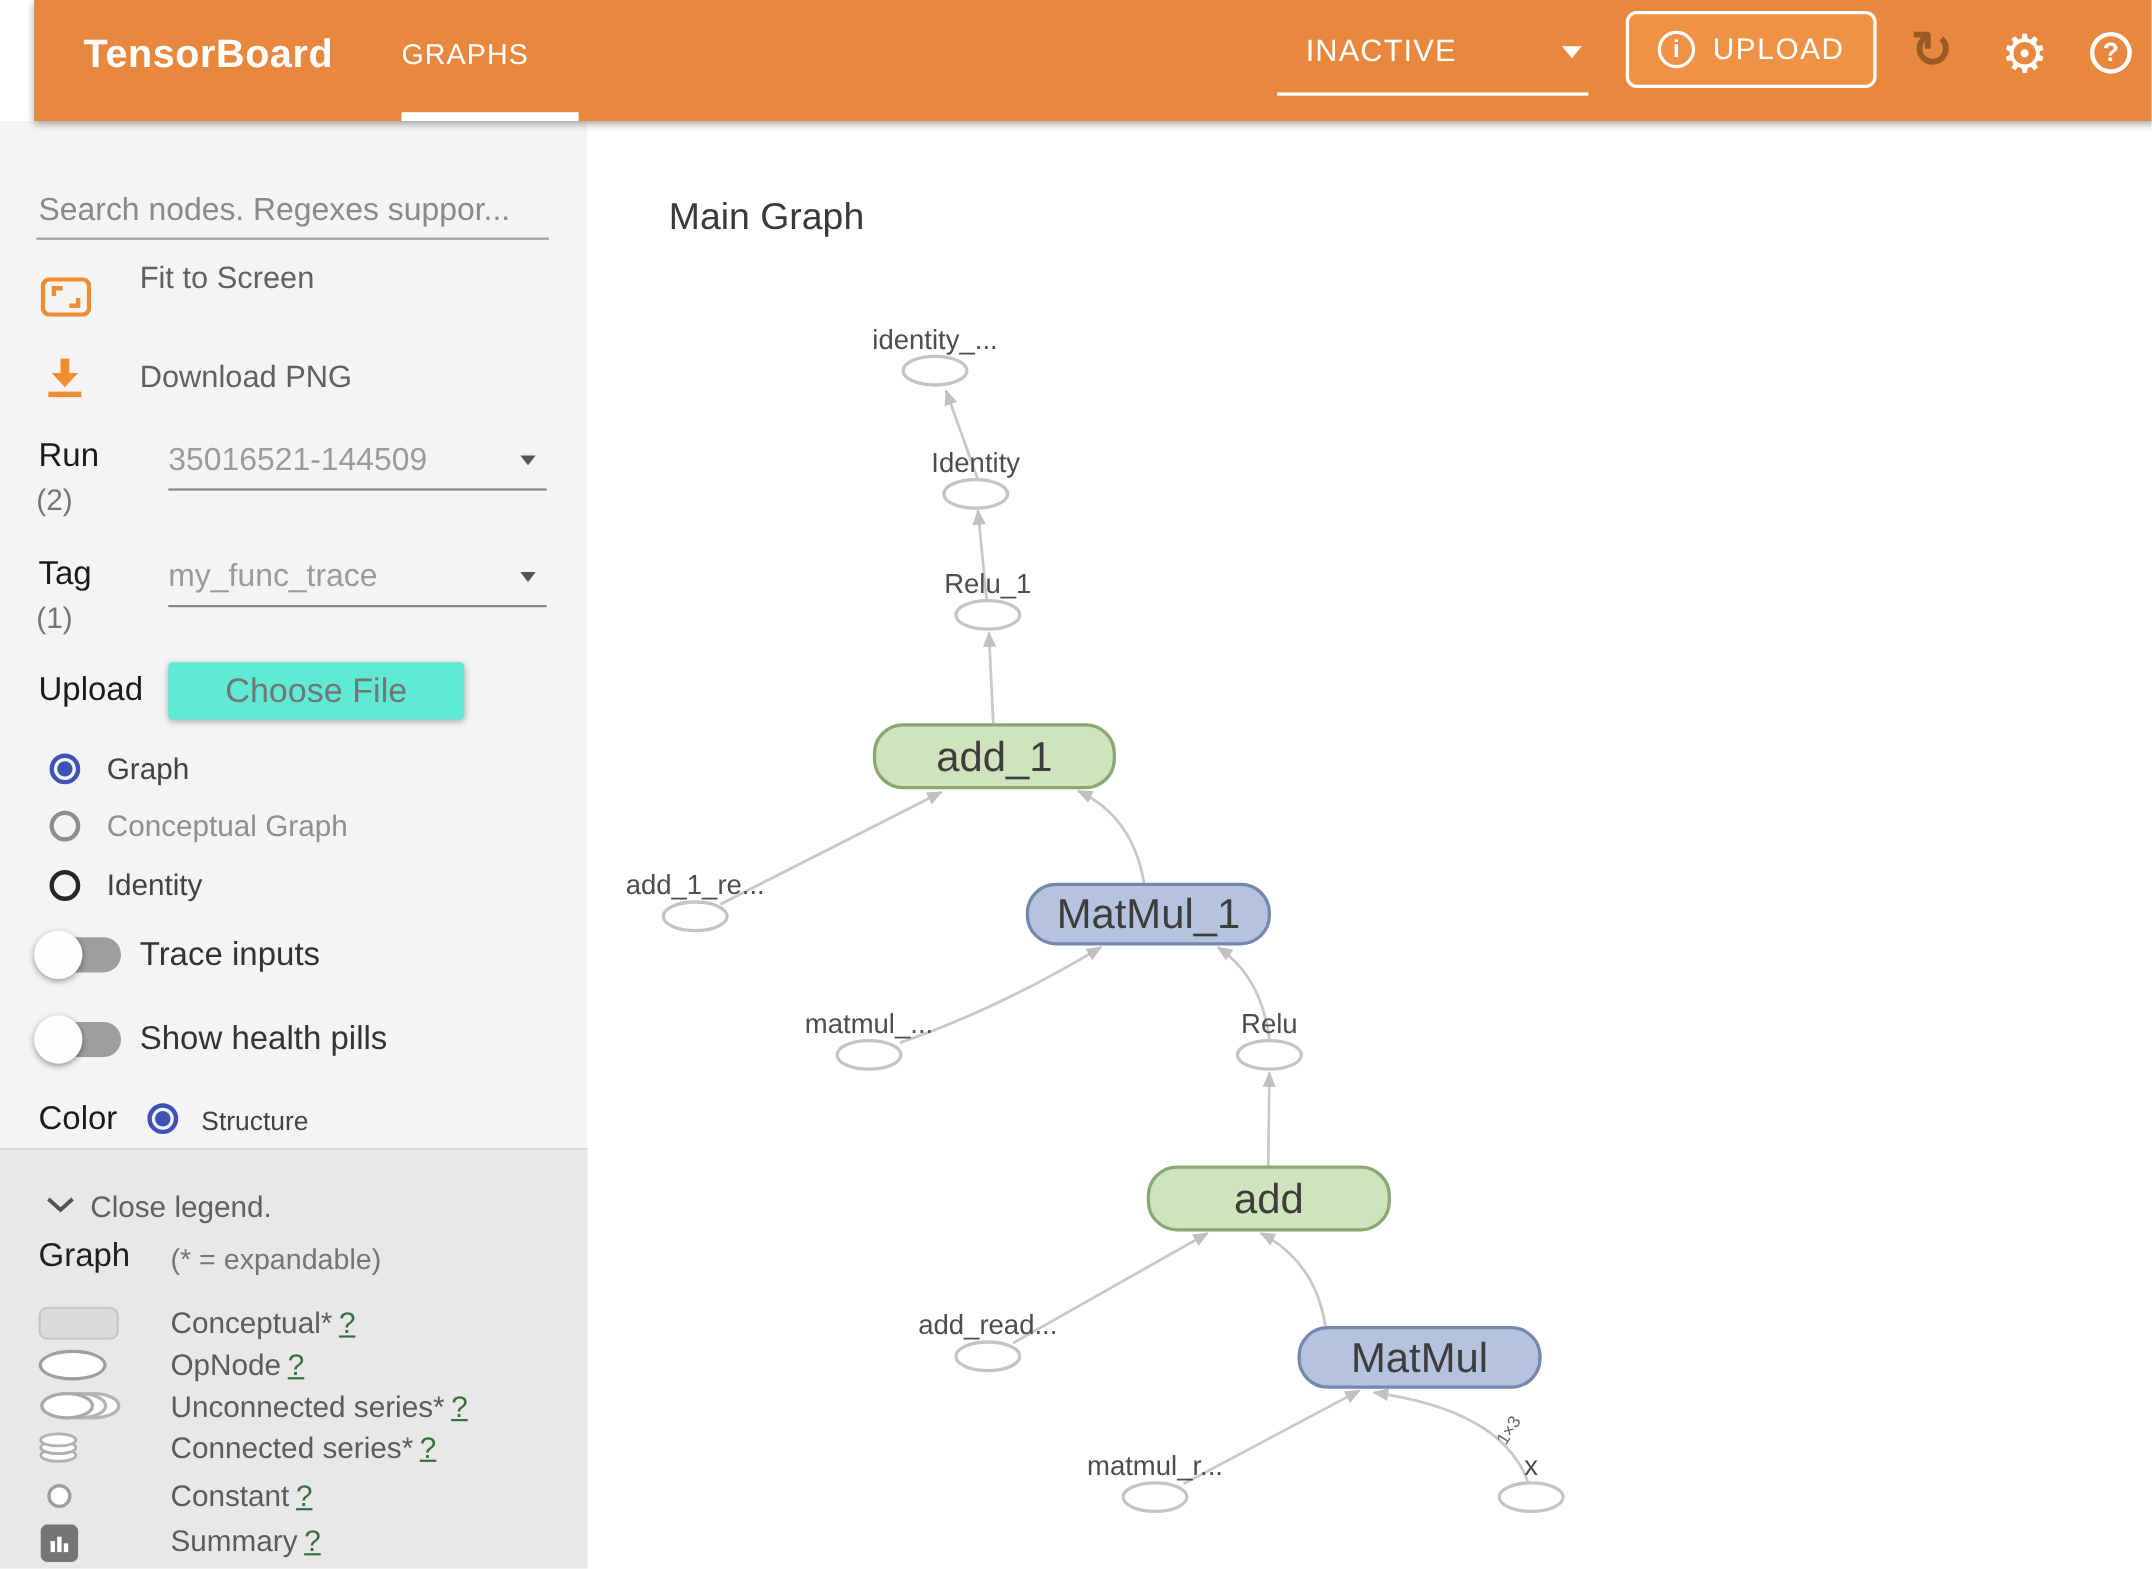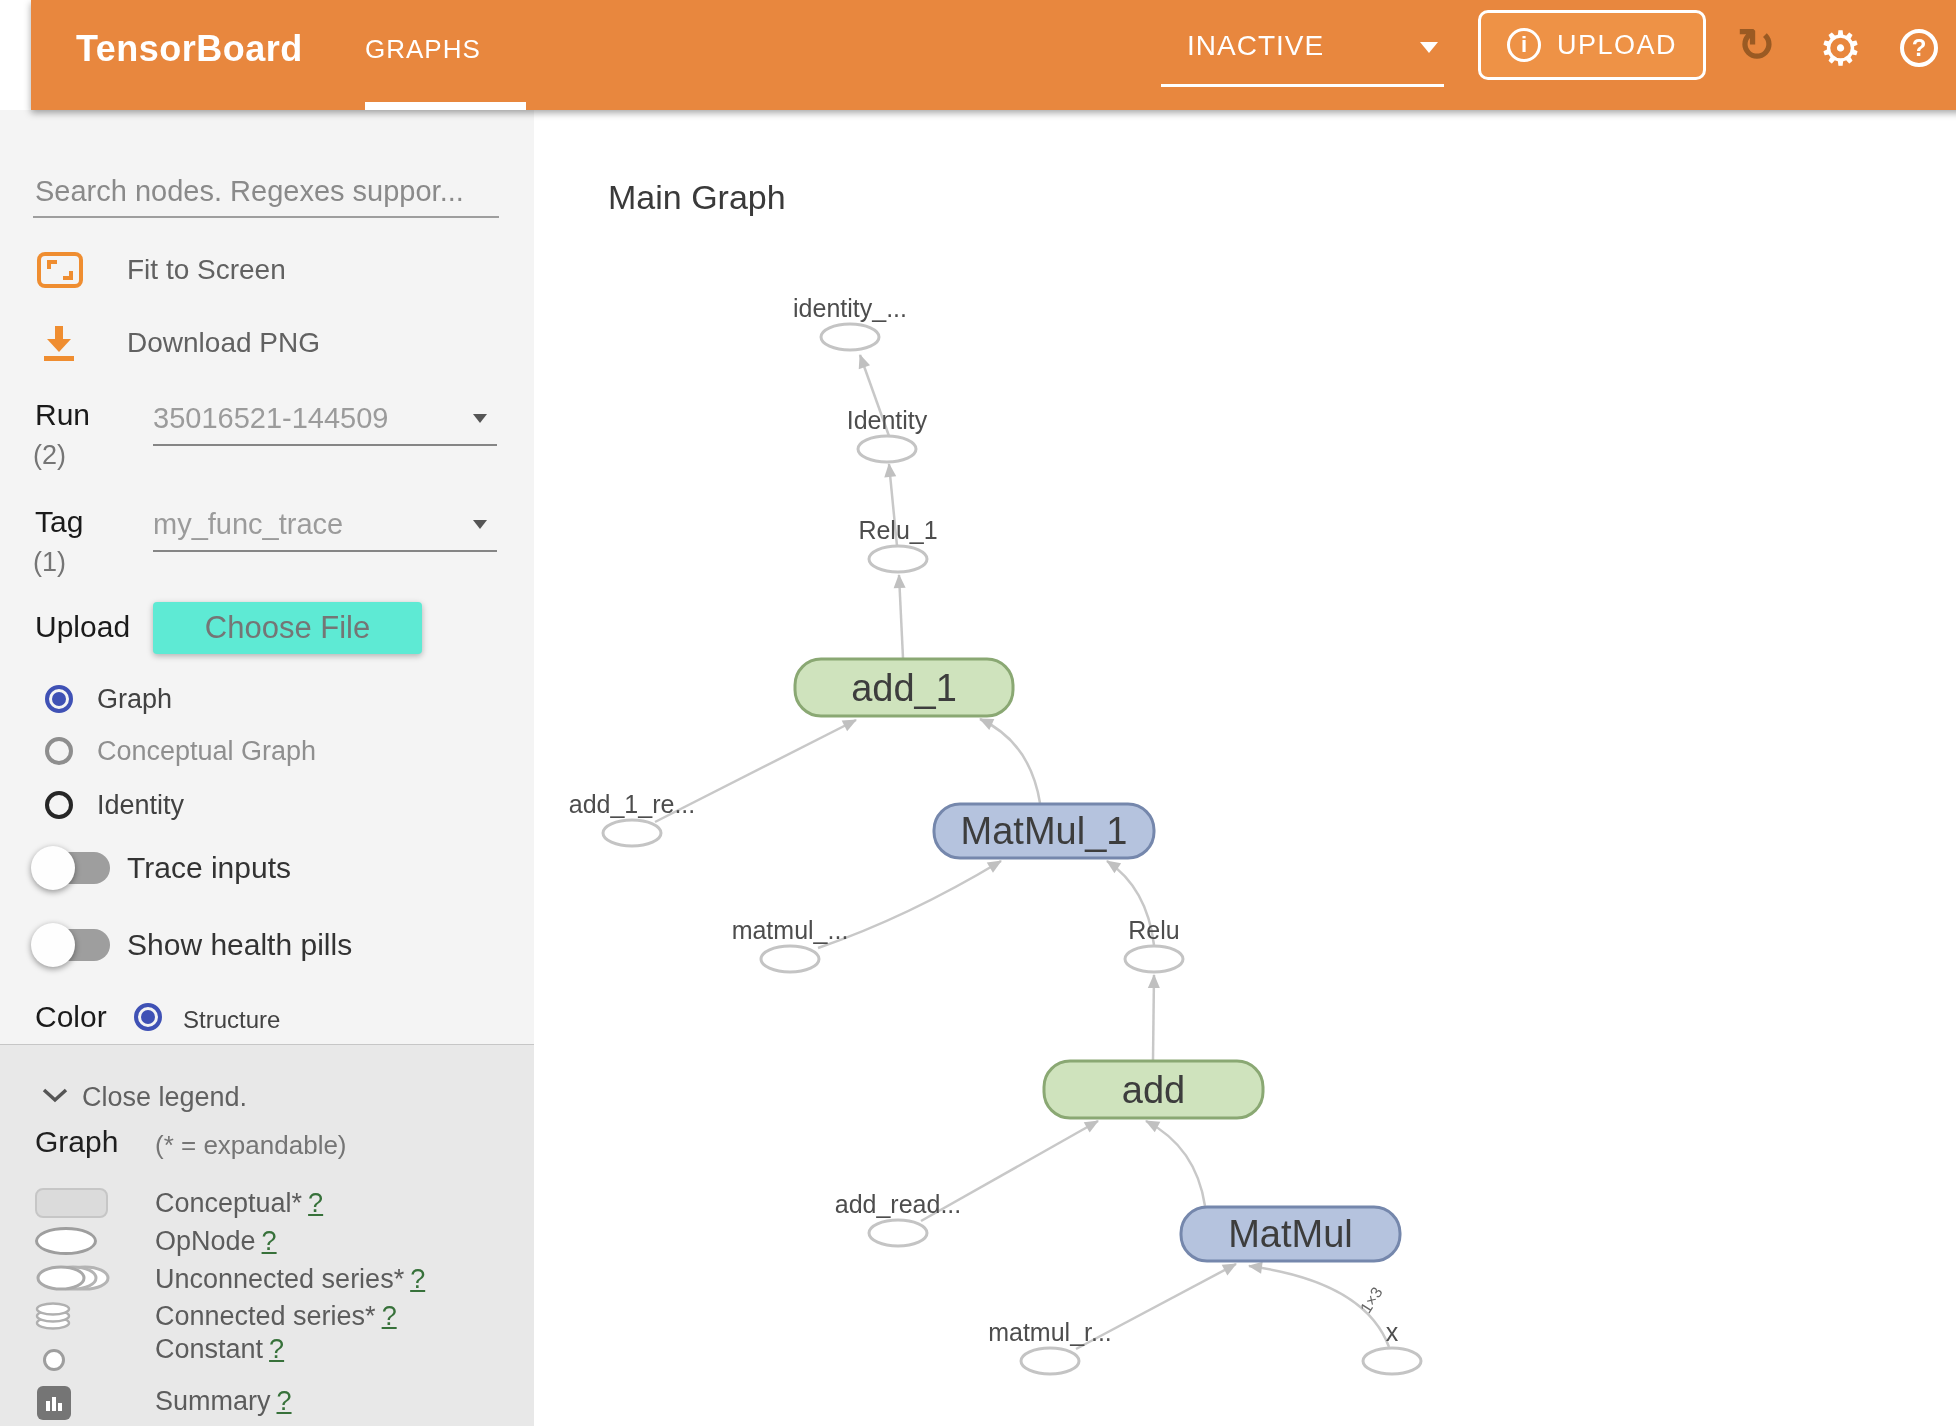--- a/index.html
+++ b/index.html
@@ -112,21 +112,21 @@
 
   <aside>
     <input class="search" placeholder="Search nodes. Regexes suppor..." style="">
 
     <div>
       <svg class="svg-swatch" style="left:37px;top:142px" width="46" height="36" viewBox="0 0 46 36">
         <rect x="2" y="2" width="42" height="32" rx="6" fill="none" stroke="#ef8d30" stroke-width="4"></rect>
         <path d="M12,17 L12,10 L20,10" fill="none" stroke="#ef8d30" stroke-width="4"></path>
         <path d="M34,19 L34,26 L26,26" fill="none" stroke="#ef8d30" stroke-width="4"></path>
       </svg>
-      <span class="side-row-label" style="left:127px;top:144px">Fit to Screen</span>
+      <span class="side-row-label" style="left:127px;top:127px">Fit to Screen</span>
     </div>
 
     <div>
       <svg class="svg-swatch" style="left:42px;top:214px" width="34" height="40" viewBox="0 0 34 40">
         <rect x="13" y="2" width="8" height="15" fill="#ef8d30"></rect>
         <polygon points="5,15 29,15 17,28" fill="#ef8d30"></polygon>
         <rect x="2" y="32" width="30" height="5" fill="#ef8d30"></rect>
       </svg>
       <span class="side-row-label" style="left:127px;top:217px">Download PNG</span>
     </div>
@@ -193,21 +193,21 @@
       <span class="legend-label" style="top:219px"><span>Unconnected series*</span><a class="qlink">?</a></span>
 
       <svg class="svg-swatch" style="left:33px;top:255px" width="40" height="30" viewBox="0 0 40 30">
         <ellipse cx="20" cy="23" rx="16" ry="5.5" fill="#fff" stroke="#b0b0b0" stroke-width="2.5"></ellipse>
         <ellipse cx="20" cy="16" rx="16" ry="5.5" fill="#fff" stroke="#b0b0b0" stroke-width="2.5"></ellipse>
         <ellipse cx="20" cy="9" rx="16" ry="5.5" fill="#fff" stroke="#b0b0b0" stroke-width="2.5"></ellipse>
       </svg>
       <span class="legend-label" style="top:256px"><span>Connected series*</span><a class="qlink">?</a></span>
 
       <div class="const-swatch"></div>
-      <span class="legend-label" style="top:289px"><span>Constant</span><a class="qlink">?</a></span>
+      <span class="legend-label" style="top:300px"><span>Constant</span><a class="qlink">?</a></span>
 
       <div class="summary-swatch">
         <svg width="20" height="20" viewBox="0 0 20 20">
           <rect x="2" y="8" width="4" height="10" fill="#fff"></rect>
           <rect x="8" y="4" width="4" height="14" fill="#fff"></rect>
           <rect x="14" y="10" width="4" height="8" fill="#fff"></rect>
         </svg>
       </div>
       <span class="legend-label" style="top:341px"><span>Summary</span><a class="qlink">?</a></span>
     </div>

